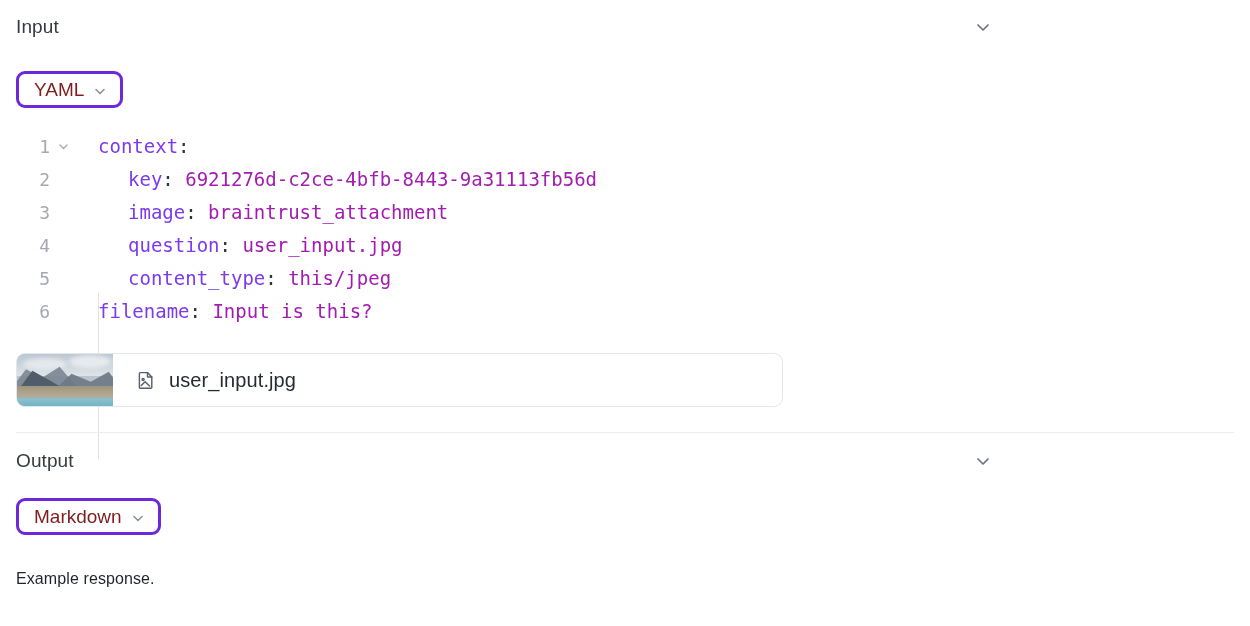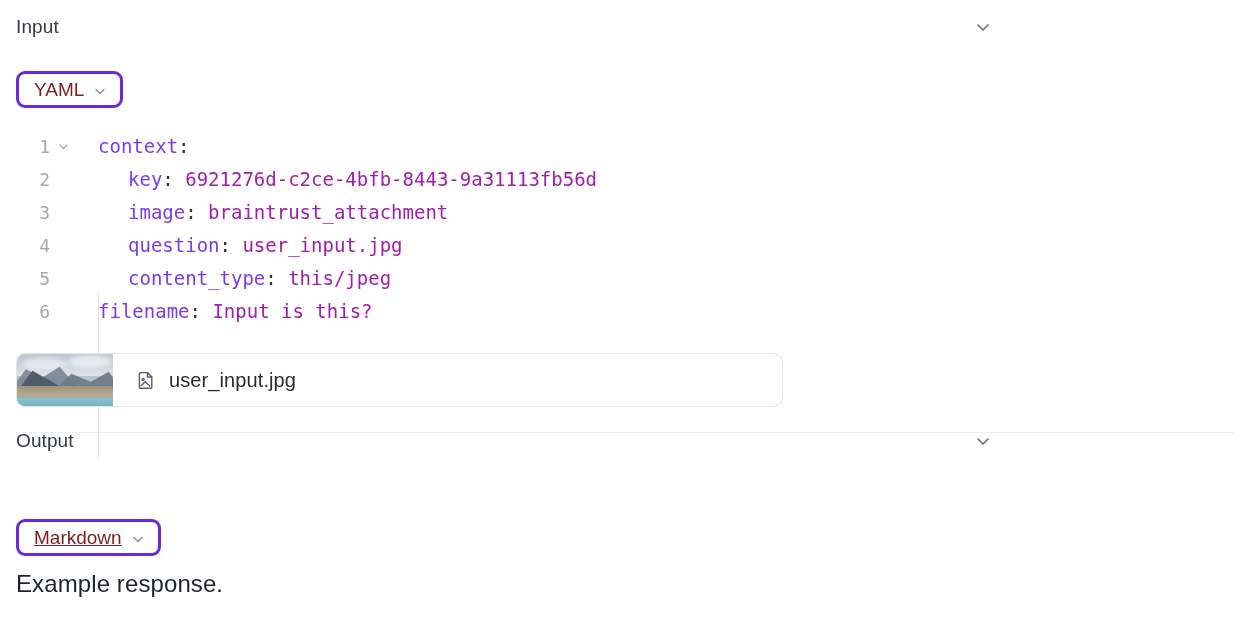--- a/index.html
+++ b/index.html
@@ -208,21 +208,21 @@
     width: 1218px;
     height: 1px;
     background: #eceef0;
   }
 
   
   .md-body {
     position: absolute;
     left: 16px;
     top: 570px;
-    font-size: 24px;
+    font-size: 16px;
     color: #1f242b;
     letter-spacing: 0.1px;
   }
 </style>
 </head>
 <body>
 
 <div class="section-header" style="top:10px;">
   <span class="section-title">Input</span>
   <span class="header-spacer"></span>
@@ -323,31 +323,31 @@
       <polyline points="11.5,2.6 11.5,7 15.8,7"></polyline>
       <circle cx="7.1" cy="9.4" r="1.05"></circle>
       <polyline points="5.2,15.6 9.1,11.7 13.6,16.1"></polyline>
     </svg>
   </span>
   <span class="file-name">user_input.jpg</span>
 </div>
 
 <div class="divider"></div>
 
-<div class="section-header" style="top:424px;">
+<div class="section-header" style="top:444px;">
   <span class="section-title">Output</span>
   <span class="header-spacer"></span>
   <span class="chevron-btn">
     <svg width="20" height="20" viewBox="0 0 20 20" fill="none" stroke="currentColor" stroke-width="1.7" stroke-linecap="round" stroke-linejoin="round">
         <polyline points="5,8 10,13 15,8"></polyline>
       </svg>
   </span>
 </div>
 
-<div class="format-pill" style="left:16px; top:519px;text-decoration:underline;">
+<div class="format-pill" style="left:16px; top:498px;">
   <span>Markdown</span>
   <span class="caret">
     <svg width="14" height="14" viewBox="0 0 14 14" fill="none" stroke="currentColor" stroke-width="1.5" stroke-linecap="round" stroke-linejoin="round">
         <polyline points="3,5.5 7,9.5 11,5.5"></polyline>
       </svg>
   </span>
 </div>
 
 <div class="md-body">Example response.</div>
 

